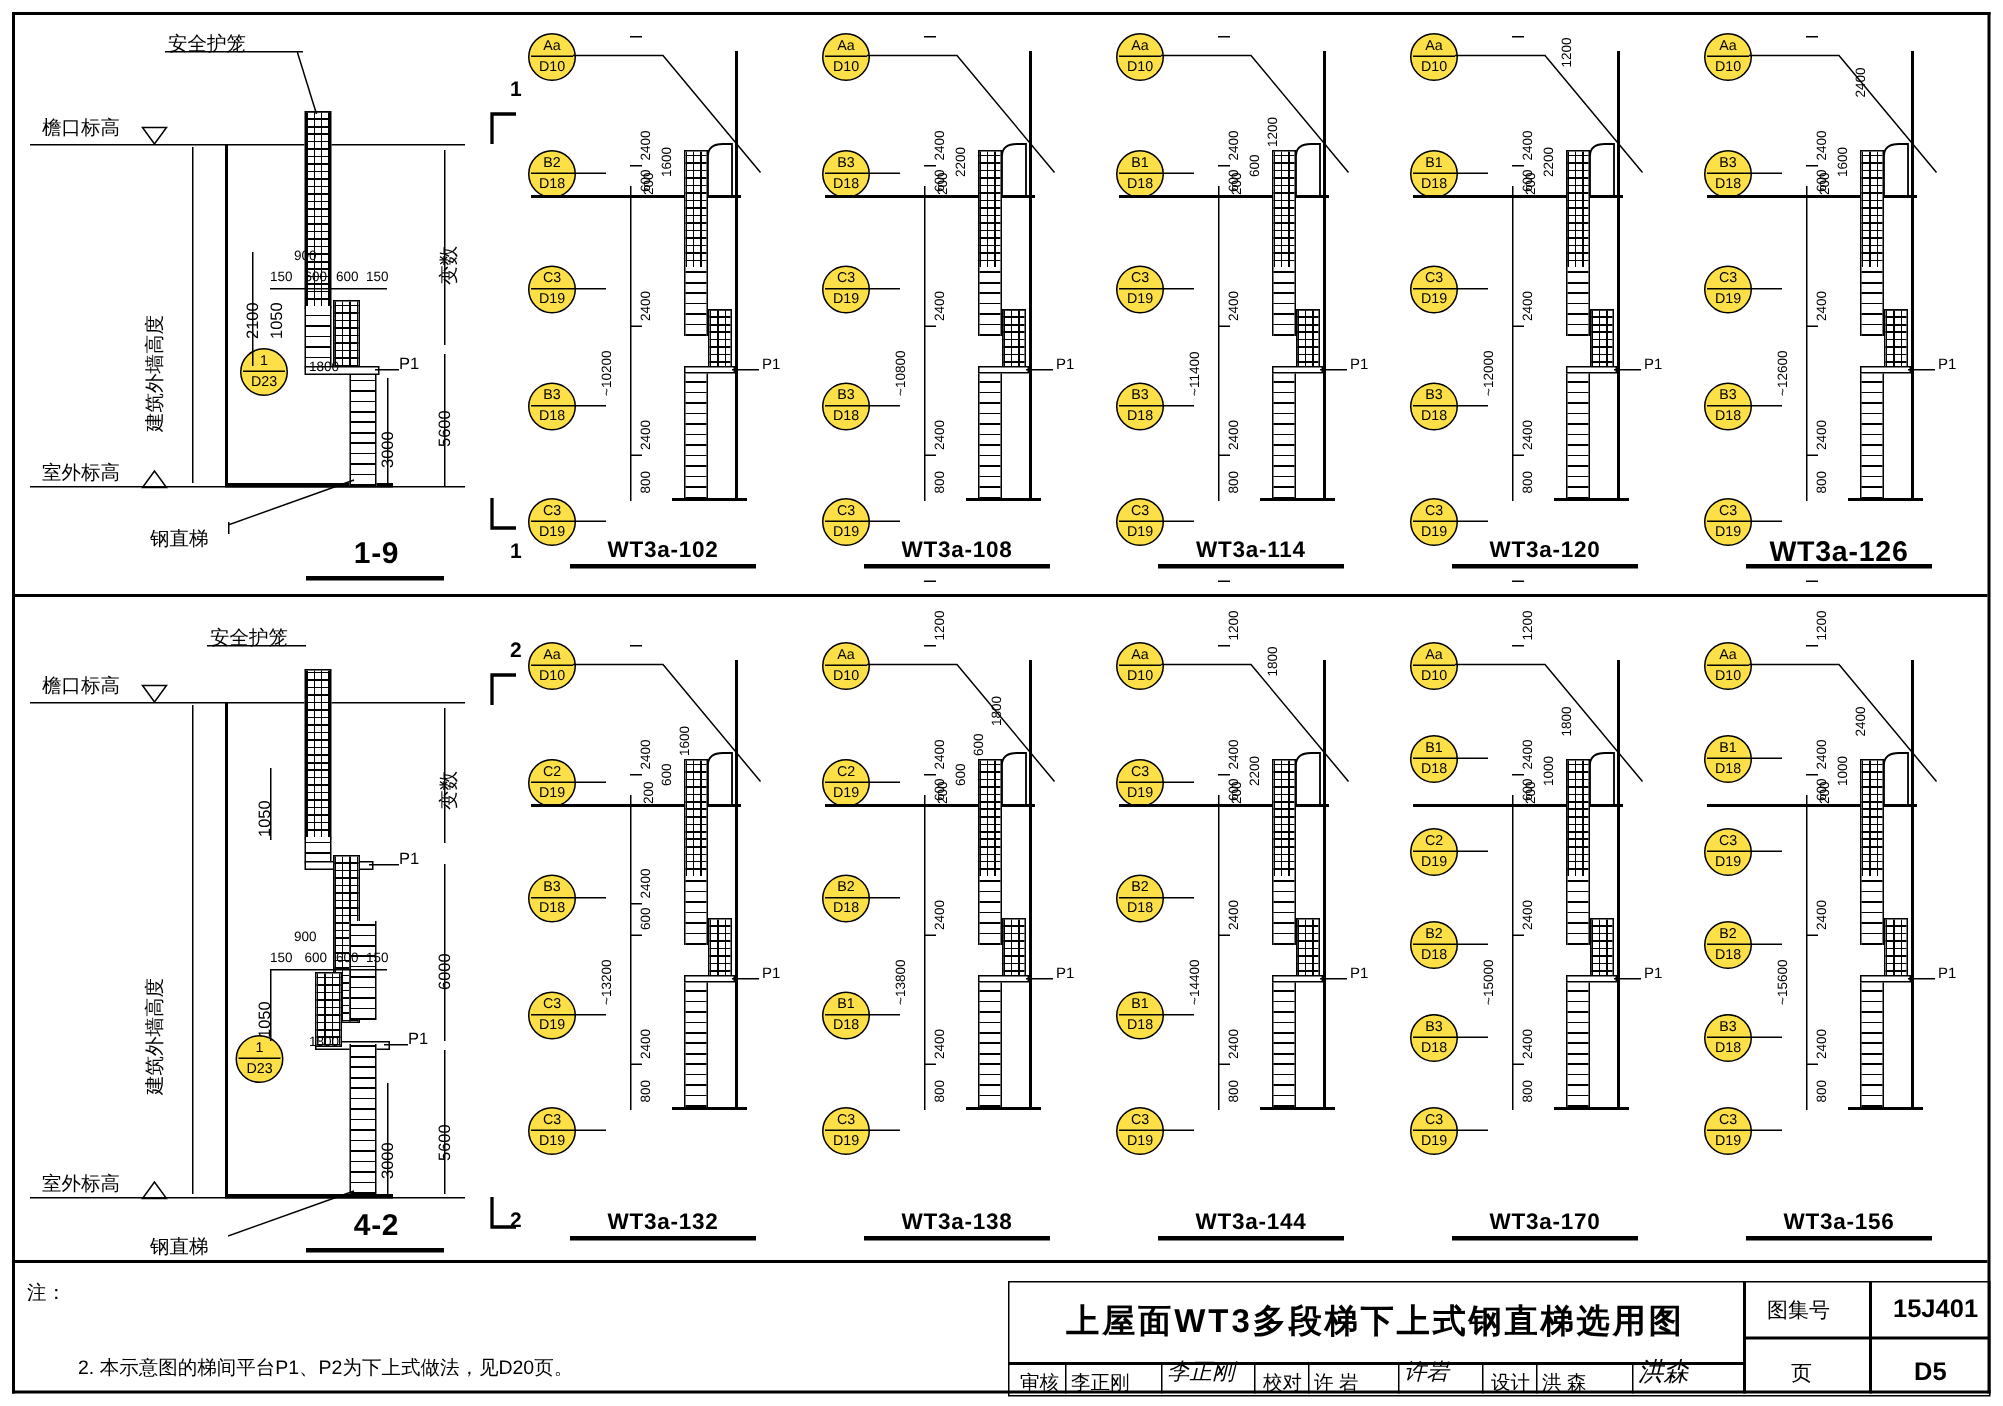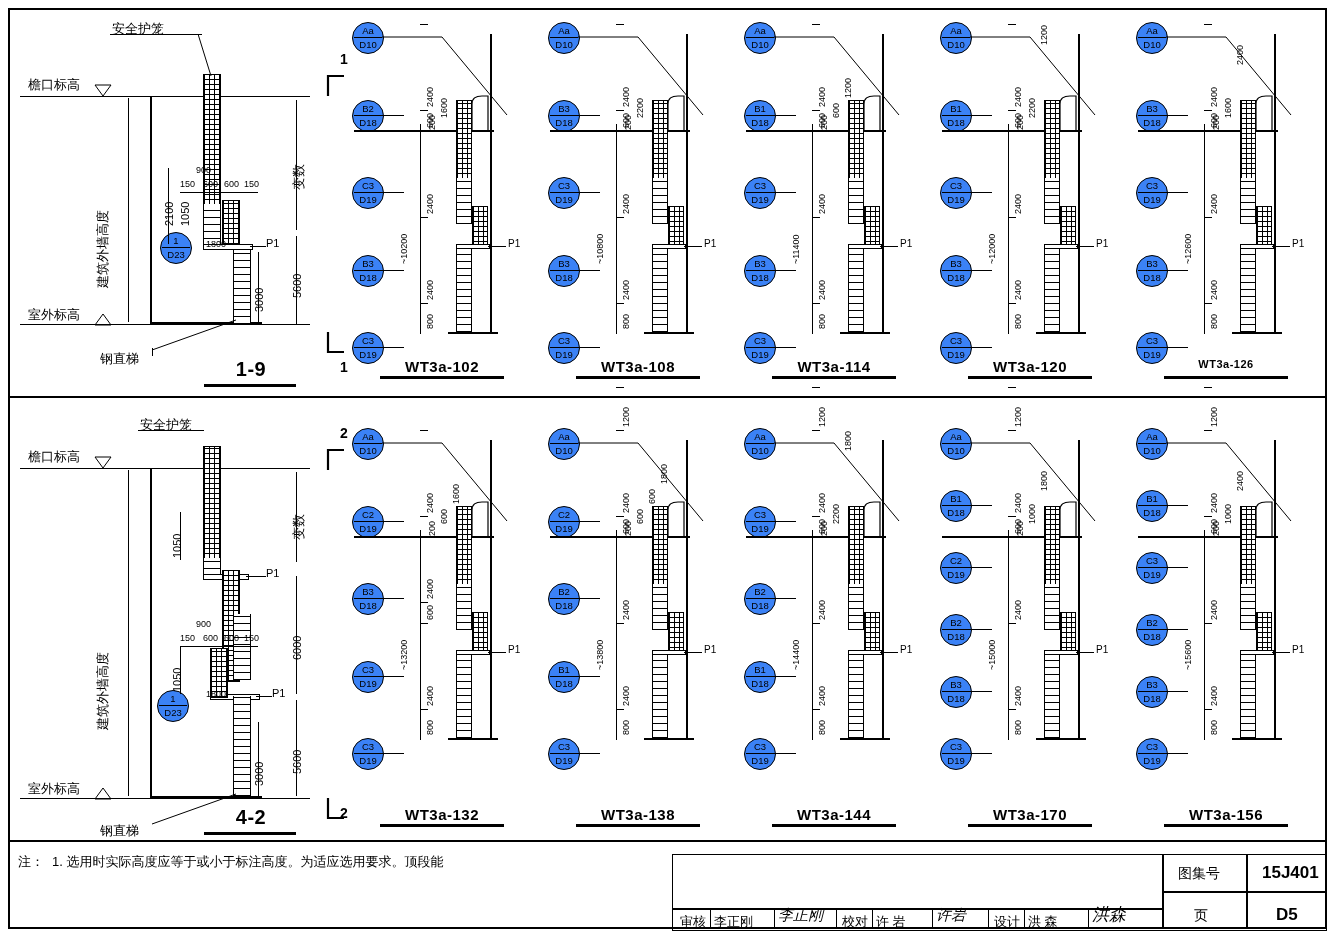--- a/index.html
+++ b/index.html
@@ -3,21 +3,21 @@
 <meta charset="utf-8">
 <style>
   html,body{margin:0;padding:0;background:#fff;}
   body{width:1335px;height:937px;font-family:"Liberation Sans",sans-serif;color:#000;overflow:hidden;}
   #sheet{position:relative;width:1335px;height:937px;}
   .bd{position:absolute;background:#000;}
   .ln{position:absolute;background:#000;}
   .txt{position:absolute;white-space:nowrap;font-size:11px;line-height:1;}
   .vtxt{position:absolute;white-space:nowrap;font-size:11px;line-height:1;transform-origin:0 0;transform:rotate(-90deg);}
   .tiny9{font-size:9px;}
-  .bub{position:absolute;width:30px;height:30px;border:1.2px solid #000;border-radius:50%;background:#3b82f6;text-decoration:underline;}
+  .bub{position:absolute;width:30px;height:30px;border:1.2px solid #000;border-radius:50%;background:#fde047;text-decoration:underline;}
   .bub .b1,.bub .b2{position:absolute;left:0;width:100%;text-align:center;font-size:9.5px;}
   .bub .b1{top:2px;}
   .bub .b2{top:16px;}
   .bub .bmid{position:absolute;left:1px;top:14px;width:28px;height:1px;background:#000;}
   .cap{position:absolute;font-size:14px;font-weight:bold;text-align:center;letter-spacing:.5px;}
   .capline{position:absolute;height:3px;background:#000;}
   .hatch{position:absolute;background:
      repeating-linear-gradient(0deg, #000 0 1px, transparent 1px 5px),
      repeating-linear-gradient(90deg, #000 0 1px, transparent 1px 5px);
      background-color:#fff;border:1px solid #000;}
@@ -526,21 +526,21 @@
         <div class="dimh" style="left:1204px;top:217px;width:8px;"></div>
         <div class="vtxt" style="left:1210px;top:214px;font-size:9px;">2400</div>
         <div class="dimh" style="left:1204px;top:131px;width:8px;"></div>
         <div class="vtxt" style="left:1210px;top:128px;font-size:9px;">600</div>
         <div class="dimh" style="left:1204px;top:110px;width:8px;"></div>
         <div class="vtxt" style="left:1210px;top:107px;font-size:9px;">2400</div>
         <div class="dimh" style="left:1204px;top:24px;width:8px;"></div>
         <div class="vtxt" style="left:1212px;top:130px;font-size:9px;">200</div>
         <div class="vtxt" style="left:1224px;top:118px;font-size:9px;">1600</div>
         <div class="vtxt" style="left:1236px;top:65px;font-size:9px;">2400</div>
-        <div class="cap" style="left:1146px;top:358px;width:160px;font-size:11px;">WT3a-126</div>
+        <div class="cap" style="left:1146px;top:358px;width:160px;font-size:19px;">WT3a-126</div>
         <div class="capline" style="left:1164px;top:376px;width:124px;"></div>
       </div>
       <div>
         <div class="bub" style="left:352px;top:428px;">
           <div class="b1">Aa</div>
           <div class="bmid"></div>
           <div class="b2">D10</div>
         </div>
         <svg style="position:absolute;left:382px;top:441px;" width="130" height="84">
           <polyline points="0,2 60,2 125,80" fill="none" stroke="#000" stroke-width="1"></polyline>
@@ -873,29 +873,30 @@
         <div class="dimh" style="left:1204px;top:387px;width:8px;"></div>
         <div class="vtxt" style="left:1212px;top:536px;font-size:9px;">200</div>
         <div class="vtxt" style="left:1224px;top:524px;font-size:9px;">1000</div>
         <div class="vtxt" style="left:1236px;top:491px;font-size:9px;">2400</div>
         <div class="cap" style="left:1146px;top:806px;width:160px;font-size:15px;">WT3a-156</div>
         <div class="capline" style="left:1164px;top:824px;width:124px;"></div>
       </div>
     </div>
 
   <div class="note" style="left:18px;top:852px;">注：</div>
-  <div class="note" style="left:52px;top:852px;">1. 选用时实际高度应等于或小于标注高度。为适应选用要求。顶段能</div>
+  <div class="note" style="left:52px;top:902px;">2. 本示意图的梯间平台P1、P2为下上式做法，见D20页。</div>
 
   <div class="ttl" style="left:672px;top:854px;width:653px;height:75px;"></div>
 
   <div class="thin" style="left:1162px;top:854px;width:1.5px;height:75px;"></div>
   <div class="thin" style="left:1246px;top:854px;width:1.5px;height:75px;"></div>
   <div class="thin" style="left:672px;top:908px;width:490px;height:1.5px;"></div>
   <div class="thin" style="left:1162px;top:891px;width:164px;height:1.5px;"></div>
 
+  <div style="position:absolute;left:676px;top:866px;width:482px;text-align:center;font-size:22px;font-weight:bold;letter-spacing:2px;font-family:'Liberation Sans',sans-serif;">上屋面WT3多段梯下上式钢直梯选用图</div>
 
   <div class="txt" style="left:1178px;top:866px;font-size:14px;">图集号</div>
   <div class="txt" style="left:1262px;top:864px;font-size:17px;font-weight:bold;">15J401</div>
   <div class="txt" style="left:1194px;top:908px;font-size:14px;">页</div>
   <div class="txt" style="left:1276px;top:906px;font-size:17px;font-weight:bold;">D5</div>
 
   <div class="txt" style="left:680px;top:915px;font-size:13px;">审核</div>
   <div class="txt" style="left:714px;top:915px;font-size:13px;">李正刚</div>
   <div class="txt sig" style="left:778px;top:908px;">李正刚</div>
   <div class="thin" style="left:710px;top:908px;width:1px;height:21px;"></div>

